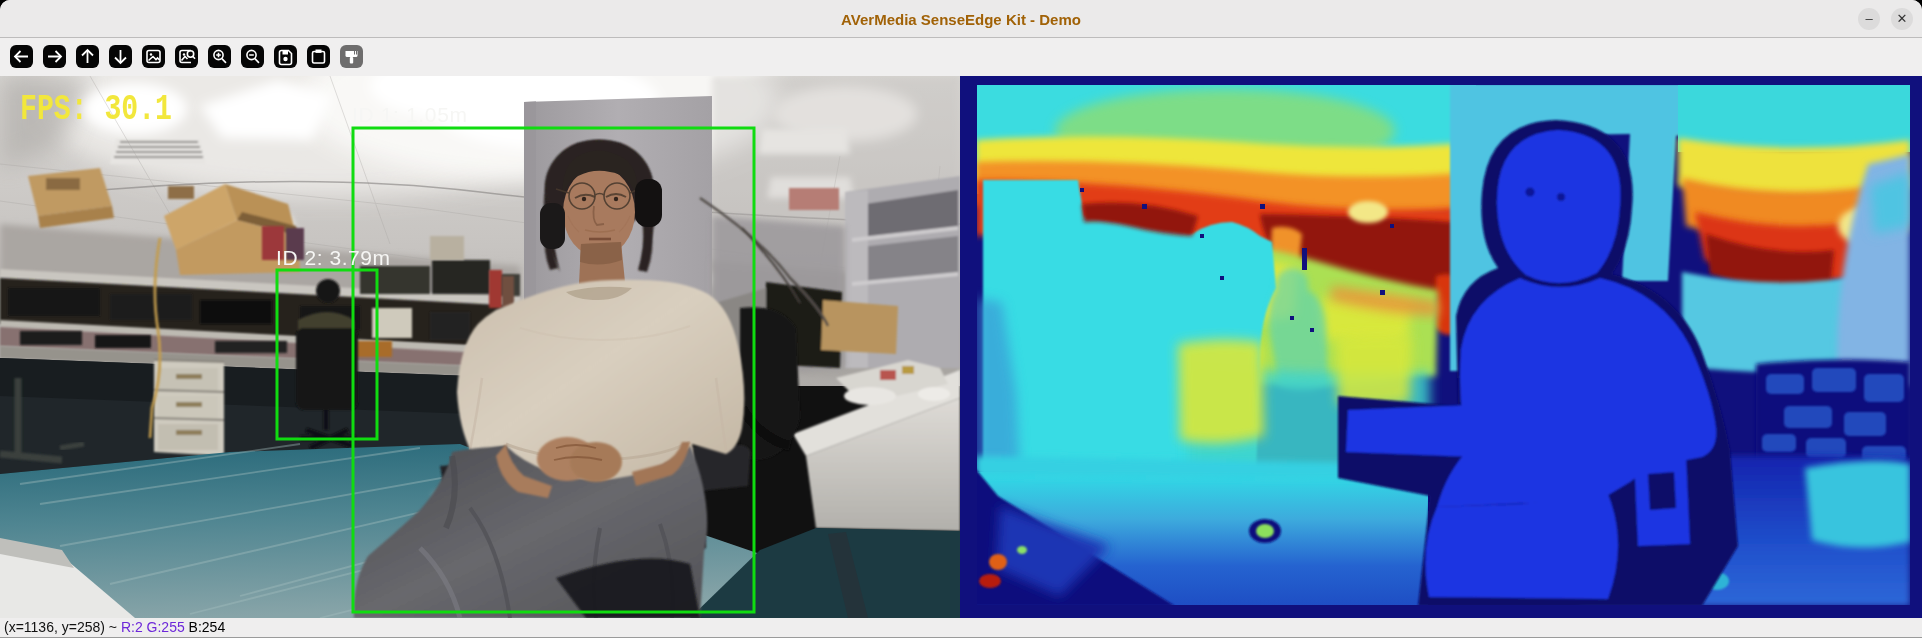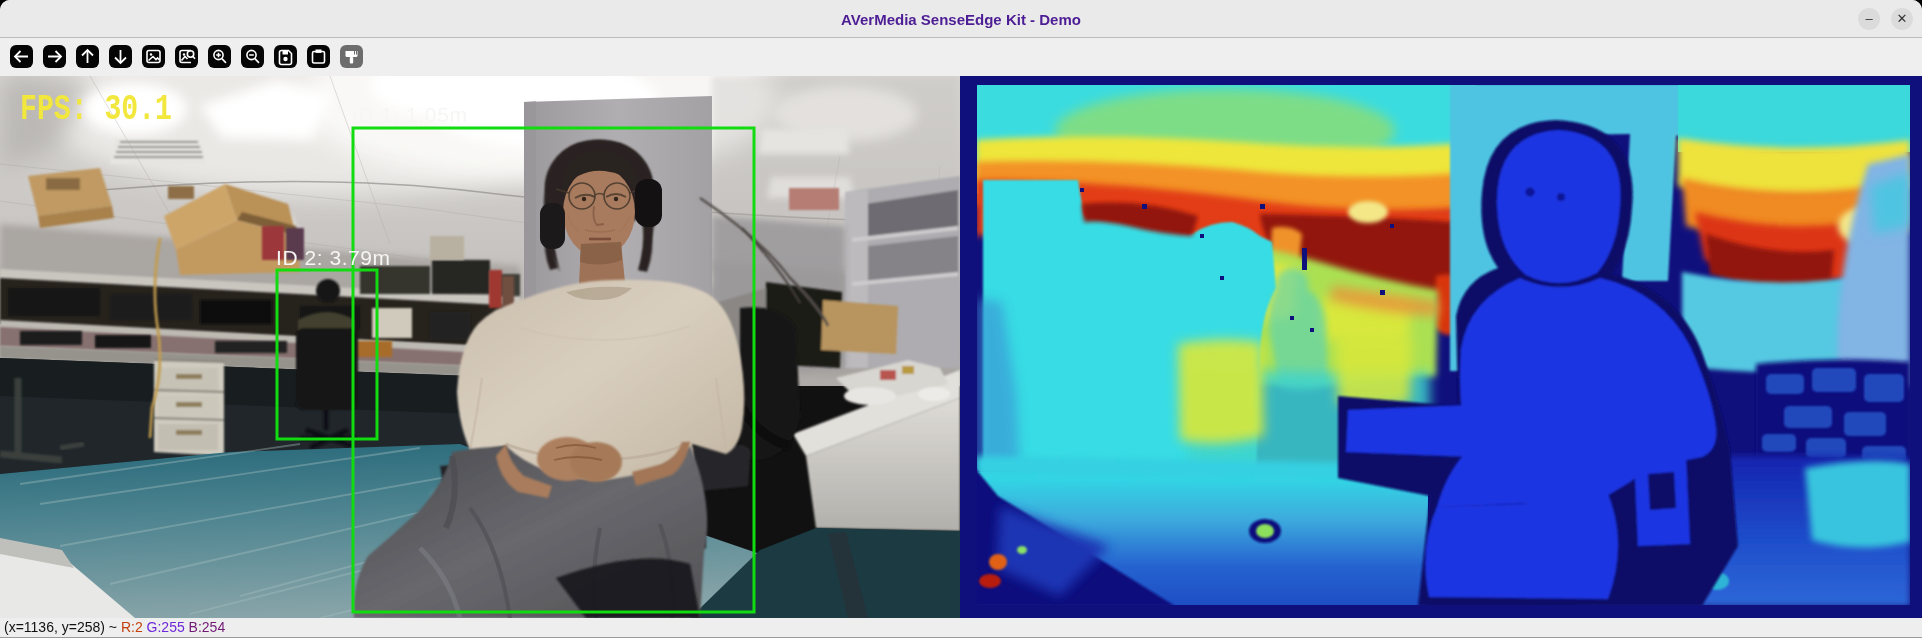--- a/index.html
+++ b/index.html
@@ -3,33 +3,33 @@
 <meta charset="utf-8">
 <style>
   * { margin:0; padding:0; box-sizing:border-box; }
   html,body { width:1922px; height:638px; background:#000; overflow:hidden;
     font-family:"Liberation Sans", sans-serif; }
   .window { position:absolute; left:0; top:0; width:1922px; height:638px;
     background:#f0efef; border-radius:10px 10px 0 0; overflow:hidden; }
   .titlebar { position:absolute; left:0; top:0; width:100%; height:38px;
     background:#ebeaea; border-bottom:1px solid #bdbcbc; }
   .title { position:absolute; top:11px; width:100%; text-align:center;
-    font-size:15px; font-weight:bold; color:#4c1d95; }
+    font-size:15px; font-weight:bold; color:#a16207; }
   .winbtn { position:absolute; top:8px; width:22px; height:22px; border-radius:50%;
     background:#dcdbdb; color:#333; text-align:center; line-height:22px; font-size:13px; }
   #btnmin { right:42px; }
   #btncls { right:9px; }
   .toolbar { position:absolute; left:0; top:39px; width:100%; height:37px;
     background:#f0efef; }
   .tbtn { position:absolute; top:6px; width:23px; height:23px; background:#050505;
     border-radius:6px; }
   .content { position:absolute; left:0; top:76px; width:1922px; height:542px; background:#111; }
   .statusbar { position:absolute; left:0; top:618px; width:100%; height:20px;
     background:#efeeee; border-bottom:1px solid #9a9a9a; box-sizing:border-box; font-size:14px; color:#111; padding-left:4px; line-height:19px; }
-  .statusbar .r { color:#c2410c; } .statusbar .g { color:#6d28d9; } .statusbar .b { color:#701a75;margin-top:8px; }
+  .statusbar .r { color:#6d28d9; } .statusbar .g { color:#6d28d9; } .statusbar .b { color:#000000;margin-top:8px; }
   #cam { position:absolute; left:0; top:0; }
   #depth { position:absolute; left:960px; top:0; }
 </style>
 </head>
 <body>
 <div class="window">
   <div class="titlebar">
     <div class="title">AVerMedia SenseEdge Kit - Demo</div>
     <div class="winbtn" id="btnmin">–</div>
     <div class="winbtn" id="btncls">✕</div>

